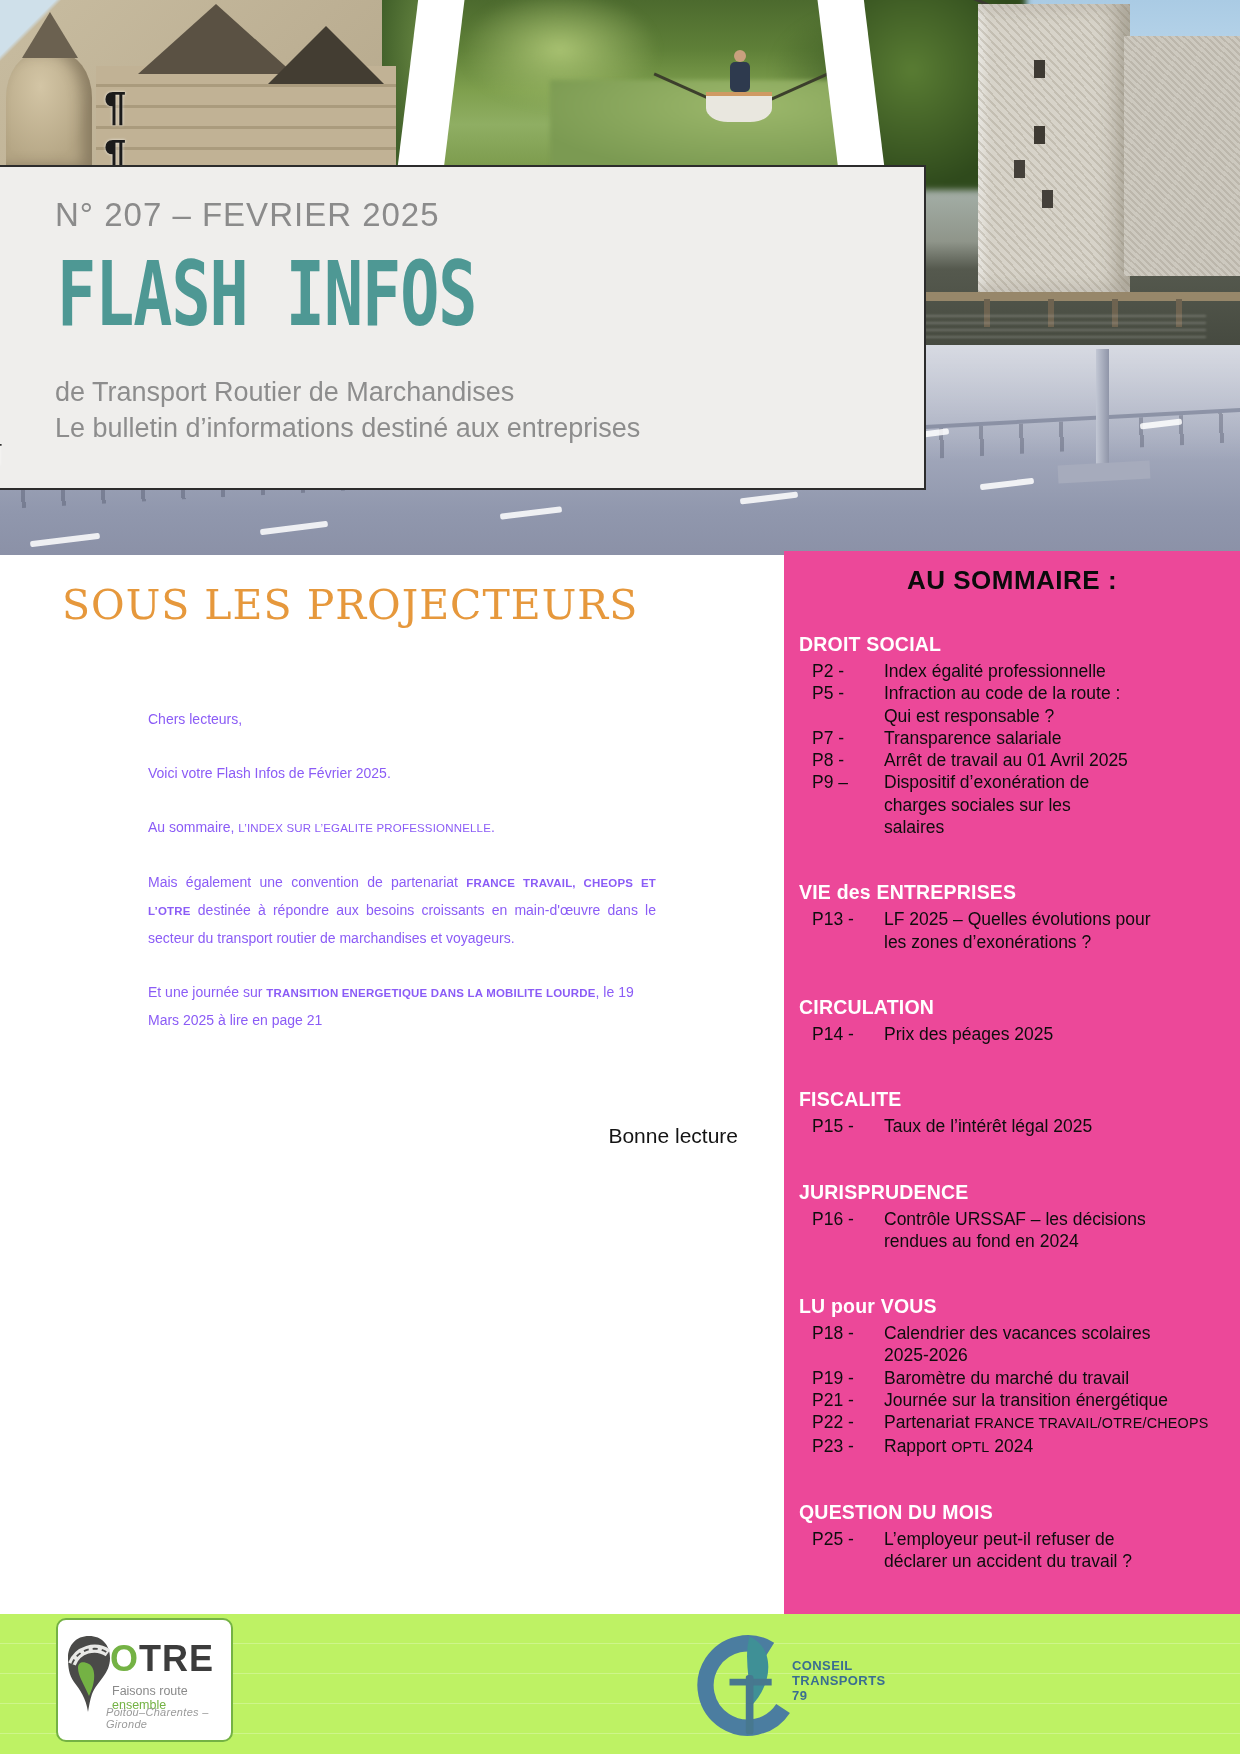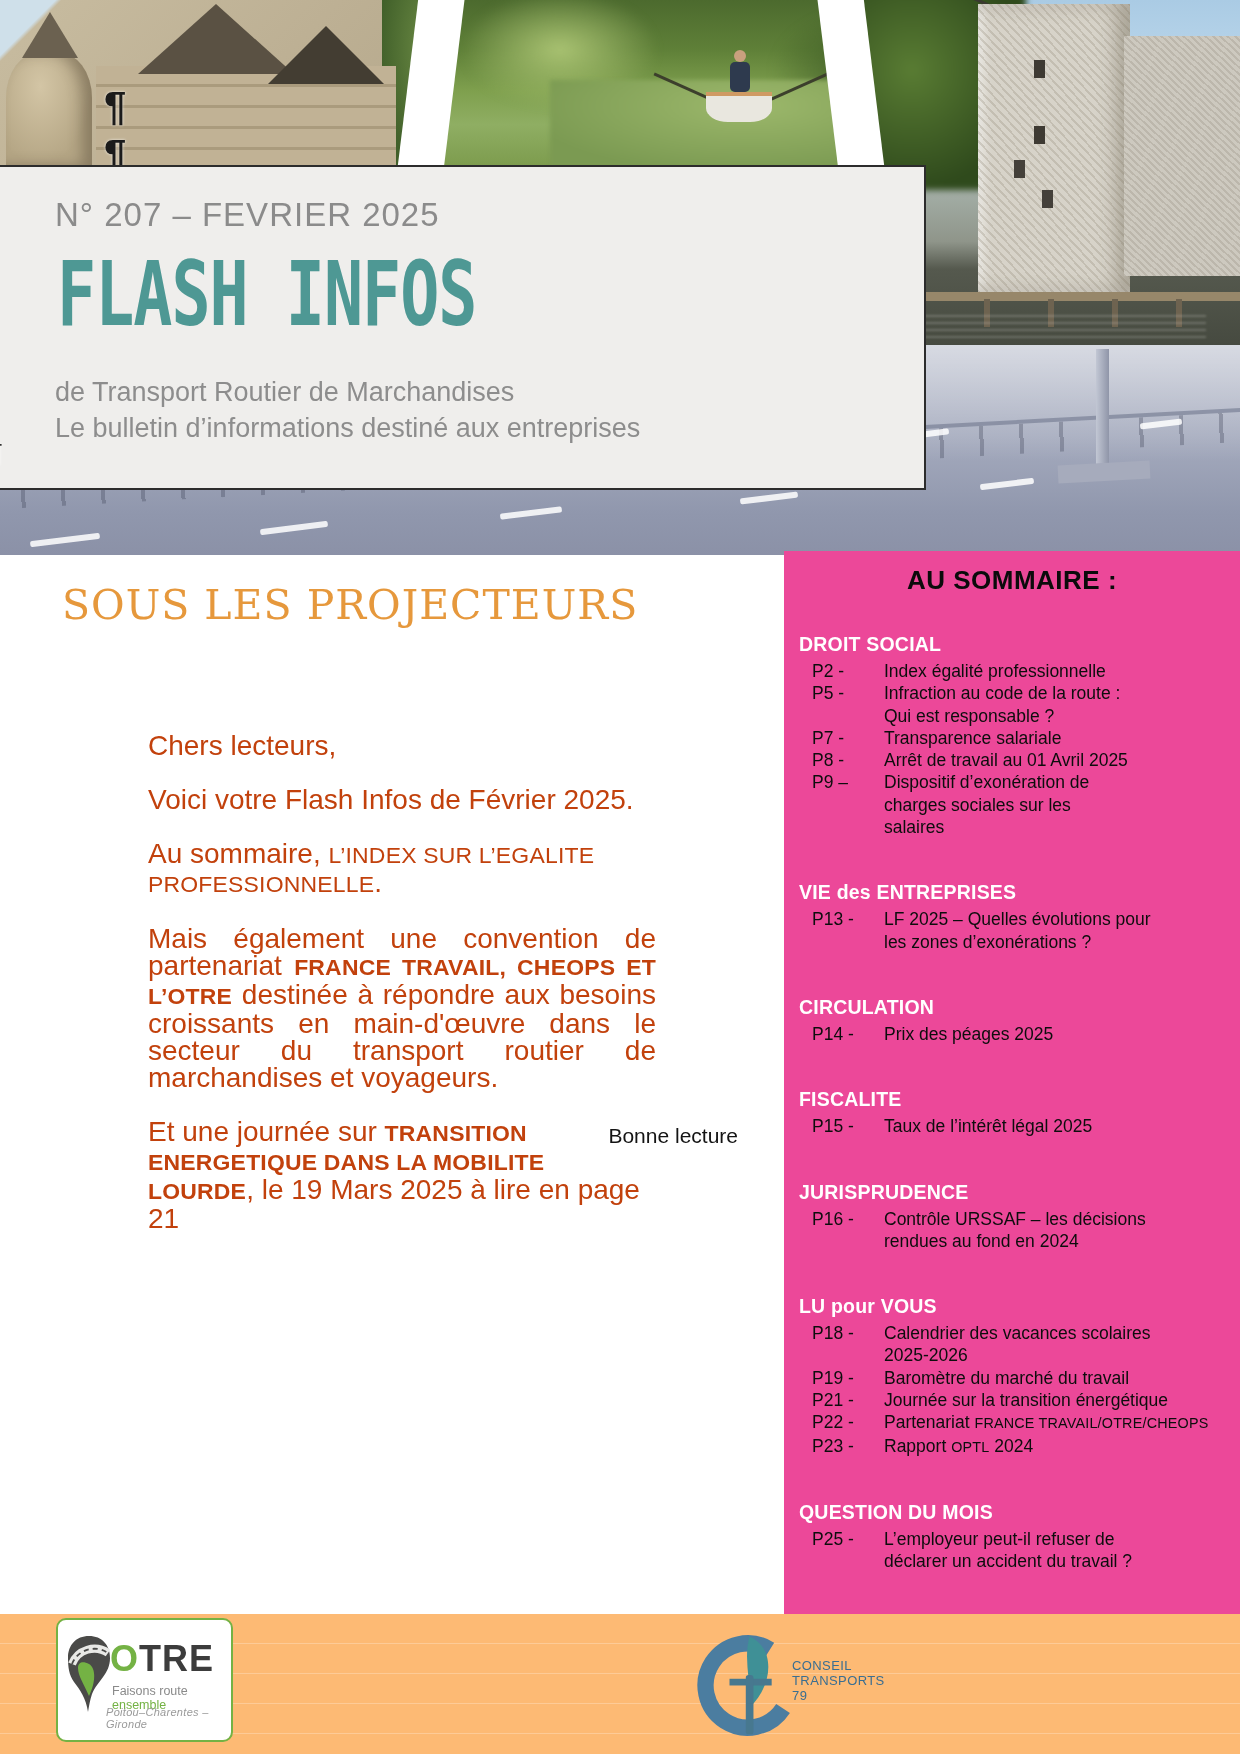--- a/index.html
+++ b/index.html
@@ -56,47 +56,47 @@
   .masthead { position:absolute; left:-3px; top:165px; width:929px; height:325px; z-index:3;
       background:#efeeec; border:2px solid #2c2c2c; border-left:none; box-sizing:border-box;}
   .issue-line { position:absolute; left:58px; top:29px; font-size:33px; color:#8b8b8b; letter-spacing:1px; white-space:nowrap;}
   .flash-title { position:absolute; left:60px; top:76px; font-family:"DejaVu Sans Mono", monospace; font-weight:bold;
       font-size:65px; letter-spacing:-1px; color:#4e9894; transform:scaleY(1.36); transform-origin:top left; white-space:nowrap;}
   .subtitle { position:absolute; left:58px; top:207px; font-size:27px; line-height:36px; color:#8d8d8d; white-space:nowrap;}
   .pilcrow { position:absolute; z-index:2; font-size:40px; font-weight:bold; color:#1b1b1b; line-height:1; text-shadow:0 0 3px rgba(255,255,255,.8);}
   
   .spot-heading { position:absolute; left:62px; top:581px; z-index:3; font-family:"DejaVu Serif", serif; font-weight:400;
       font-size:41px; letter-spacing:1px; color:#e6983c; white-space:nowrap;}
-  .letter { position:absolute; left:148px; top:706px; width:508px; z-index:3; font-size:28px; line-height:27px; color:#c2410c;margin-top:26px;}
+  .letter { position:absolute; left:148px; top:706px; width:508px; z-index:3; font-size:14px; line-height:27px; color:#8b5cf6;}
   .letter p { margin:0 0 27px 0; }
   .letter p.justify { text-align:justify; }
   .sc  { font-size:.82em; letter-spacing:.2px; }
   .scb { font-size:.82em; letter-spacing:.2px; font-weight:bold; }
   .closing { position:absolute; left:148px; top:1124px; width:590px; z-index:3; font-size:21px; text-align:right; color:#141414;}
   
   .sidebar { position:absolute; left:784px; top:551px; width:456px; height:1063px; z-index:3;
       background:#ec4899; box-sizing:border-box; padding-top:14px; color:#0d0d0d;}
   .sommaire-title { text-align:center; font-size:26px; font-weight:bold; letter-spacing:.5px; color:#0b0b0b; margin-bottom:37px;}
   .toc-section { margin-bottom:43px; }
   .toc-header { padding-left:15px; color:#ffffff; font-size:19.5px; font-weight:bold; letter-spacing:.2px; margin-bottom:4px; line-height:23px;}
   .toc-item { display:flex; padding-left:28px; padding-right:10px; font-size:17.5px; line-height:22.3px;}
   .toc-page { width:72px; flex:0 0 72px; }
   .toc-text { flex:1; white-space:pre-line; }
   
-  .footer { position:absolute; left:0; top:1614px; width:1240px; height:140px; z-index:4; background:#fdba74;}
+  .footer { position:absolute; left:0; top:1614px; width:1240px; height:140px; z-index:4; background:#bef264;}
   .footer-stripes { position:absolute; inset:0; background:repeating-linear-gradient(180deg, rgba(0,0,0,0) 0 29px, rgba(255,255,255,.25) 29px 30px);}
   .otre-box { position:absolute; left:56px; top:4px; width:177px; height:124px; background:#ffffff;
       border:2px solid #74b244; border-radius:10px; box-sizing:border-box; overflow:hidden;}
   .otre-brand { position:absolute; left:52px; top:18px; font-size:36px; font-weight:bold; letter-spacing:1px; color:#3c3c3c;}
   .otre-brand .o { color:#74b244; }
   .otre-tagline { position:absolute; left:54px; top:64px; font-size:12.5px; color:#8a8a8a;}
   .otre-tagline .green { color:#74b244; }
   .otre-region { position:absolute; left:48px; top:86px; font-size:11px; font-style:italic; color:#9a9a9a; letter-spacing:.3px;}
   .ct-logo { position:absolute; left:695px; top:11px; width:115px; height:120px; }
-  .ct-text { position:absolute; left:792px; top:44px; font-size:13px; font-weight:normal; color:#3a6e91; line-height:15px; letter-spacing:.4px;}
+  .ct-text { position:absolute; left:792px; top:44px; font-size:13px; font-weight:bold; color:#3a6e91; line-height:15px; letter-spacing:.4px;}
 </style>
 </head>
 <body>
 
 <div class="page">
 
   <div class="photo photo-castle-left">
     <div class="pcl-trees"></div>
     <div class="pcl-wall"></div>
     <div class="pcl-roof1"></div>

